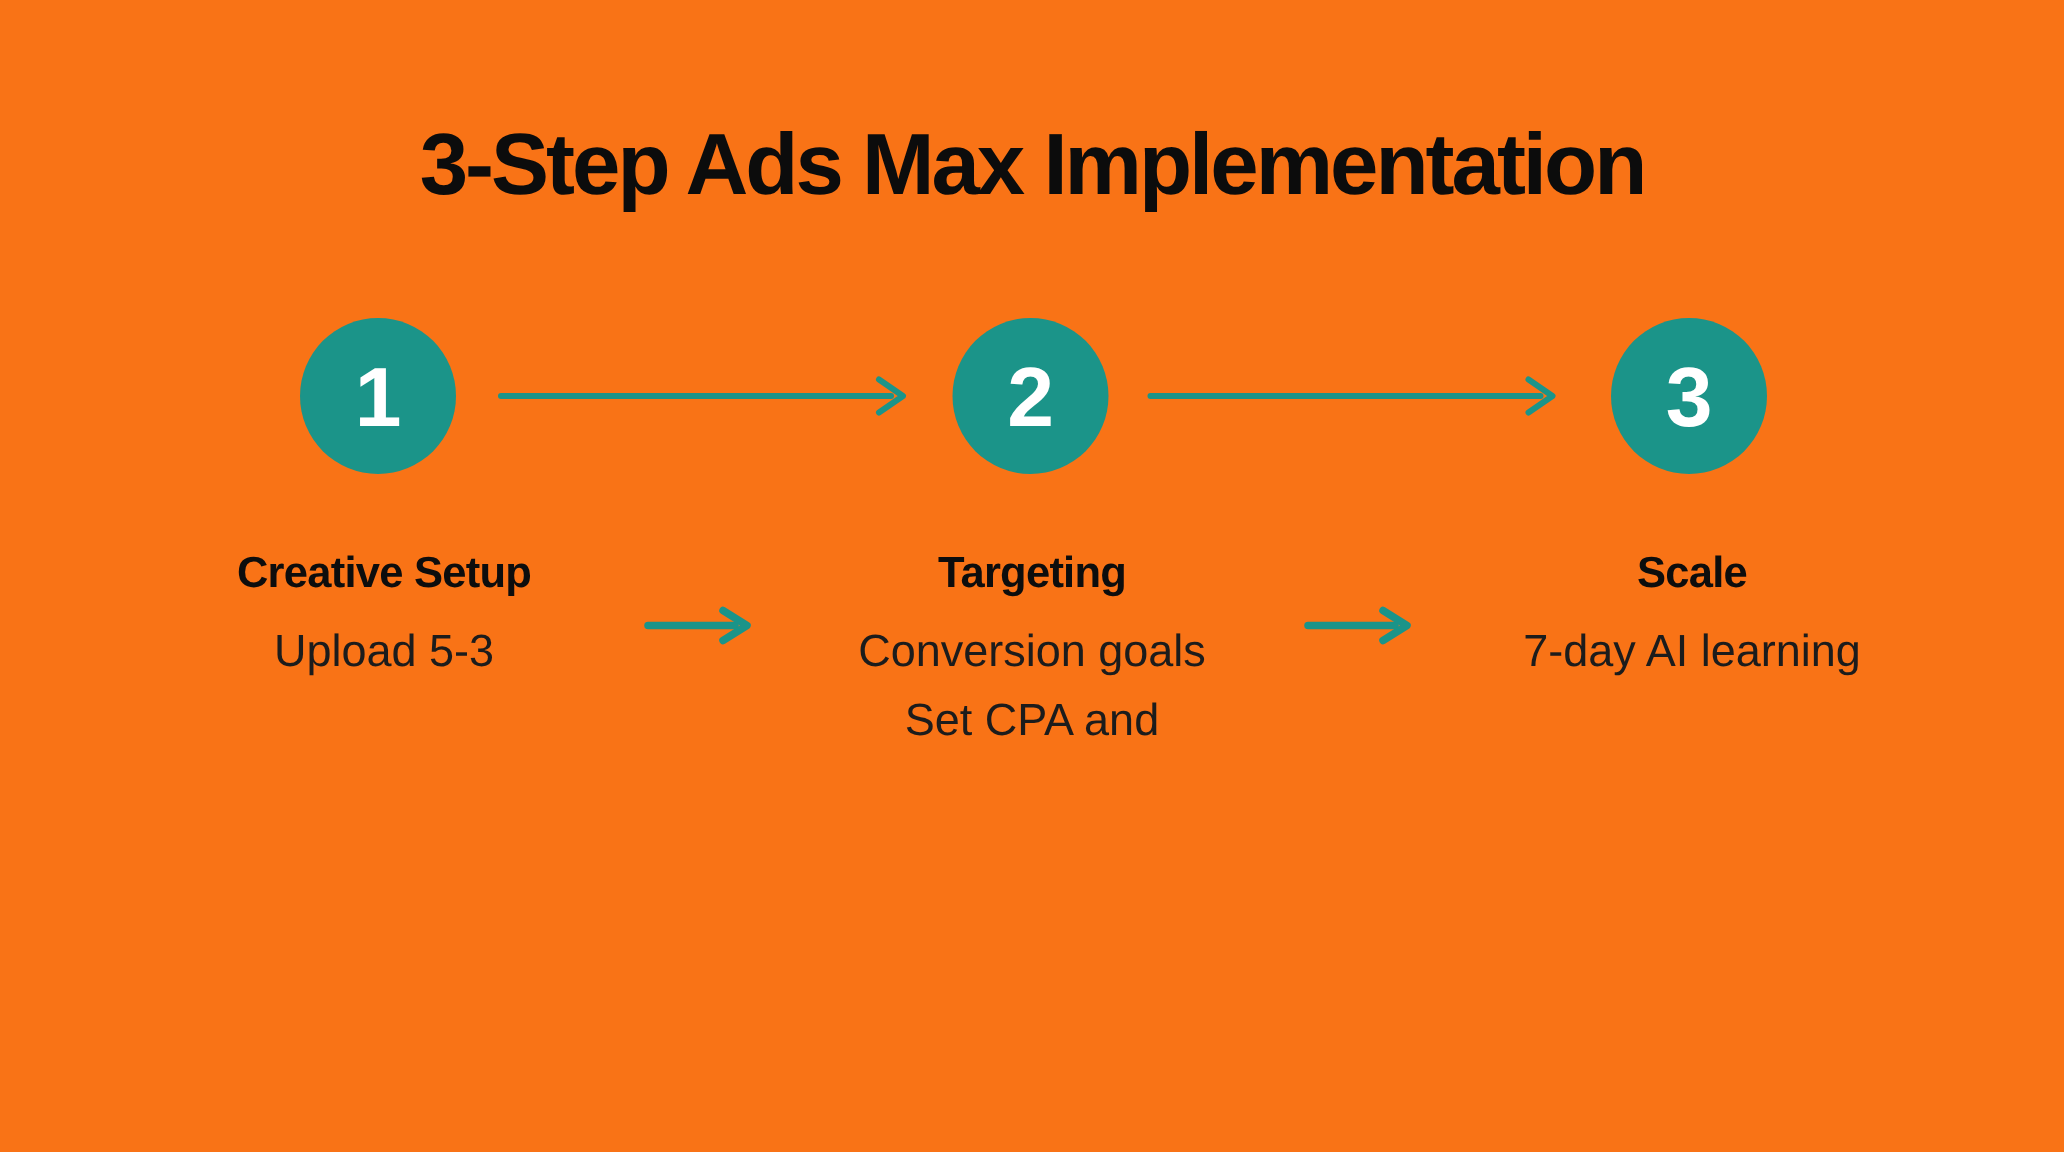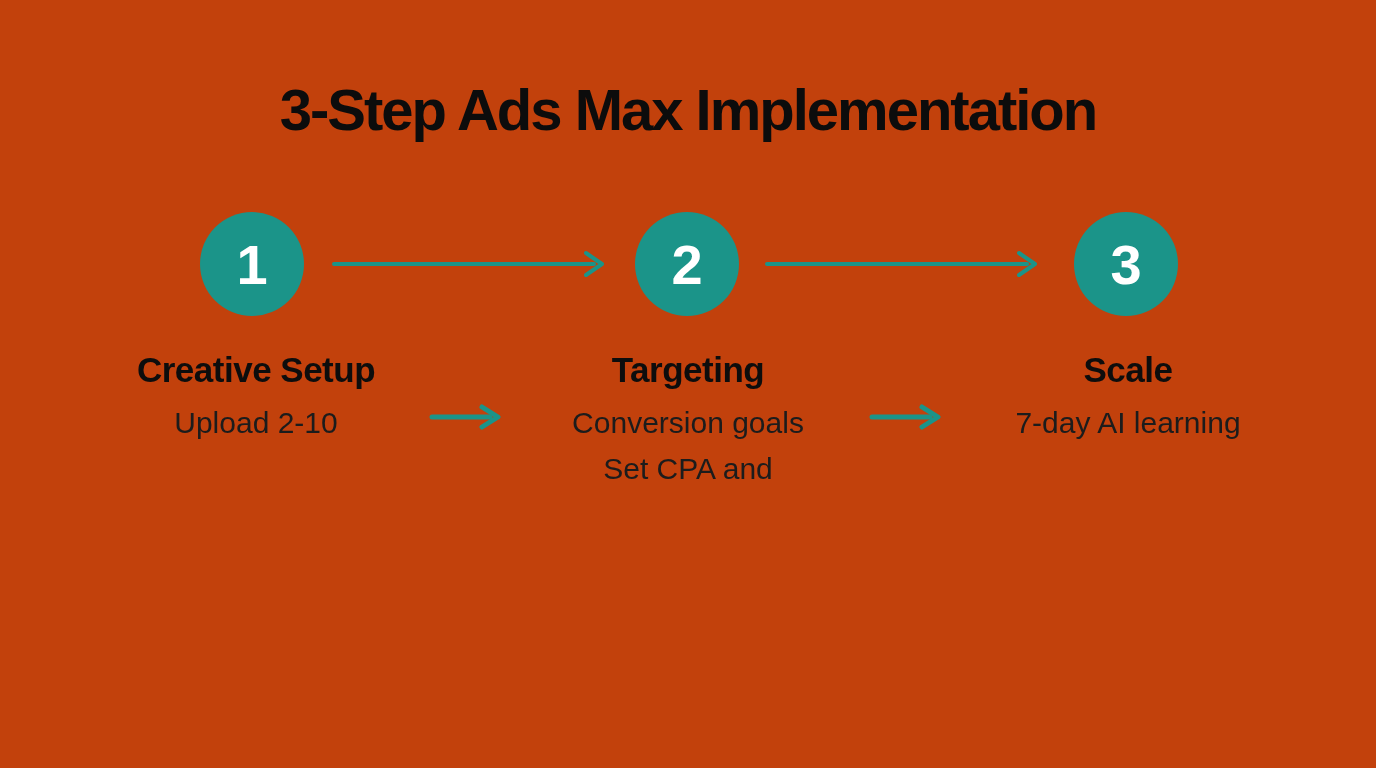--- a/index.html
+++ b/index.html
@@ -5,21 +5,21 @@
   html, body {
     margin: 0;
     padding: 0;
     background: #ffffff;
     font-family: "Liberation Sans", "DejaVu Sans", sans-serif;
   }
   .canvas {
     position: relative;
     width: 1376px;
     height: 768px;
-    background: #c2410c;
+    background: #f97316;
     overflow: hidden;
   }
   .title {
     position: absolute;
     top: 76px;
     left: 0;
     width: 1376px;
     margin: 0;
     text-align: center;
     font-size: 58px;
@@ -52,22 +52,22 @@
   .step-text {
     position: absolute;
     top: 348px;
     width: 360px;
     text-align: center;
   }
   .col-1 { left: 76px; }
   .col-2 { left: 508px; text-align: center; }
   .col-3 { left: 948px; }
   .step-heading {
-    margin: 0 0 8px 0;
-    font-size: 35px;
+    margin: 12px 0 8px 0;
+    font-size: 29px;
     font-weight: 700;
     letter-spacing: -0.5px;
     color: #0d0d0d;
     line-height: 44px;
   }
   .step-desc {
     font-size: 30px;
     font-weight: 400;
     color: #1c1c1c;
     line-height: 46px;
@@ -113,21 +113,21 @@
   <div class="mini-arrow mini-arrow-2">
     <svg width="76" height="28" viewBox="0 0 76 28">
       <line x1="4" y1="14" x2="62" y2="14" stroke="#1b9489" stroke-width="5" stroke-linecap="round"></line>
       <path d="M54 4 L70 14 L54 24" fill="none" stroke="#1b9489" stroke-width="5" stroke-linecap="round" stroke-linejoin="round"></path>
     </svg>
   </div>
 
   <div class="step-text col-1">
     <h2 class="step-heading">Creative Setup</h2>
     <div class="step-desc">
-      <span class="desc-line">Upload 2-10</span>
+      <span class="desc-line">Upload 5-3</span>
     </div>
   </div>
 
   <div class="step-text col-2">
     <h2 class="step-heading">Targeting</h2>
     <div class="step-desc">
       <span class="desc-line">Conversion goals</span>
       <span class="desc-line">Set CPA and</span>
     </div>
   </div>

